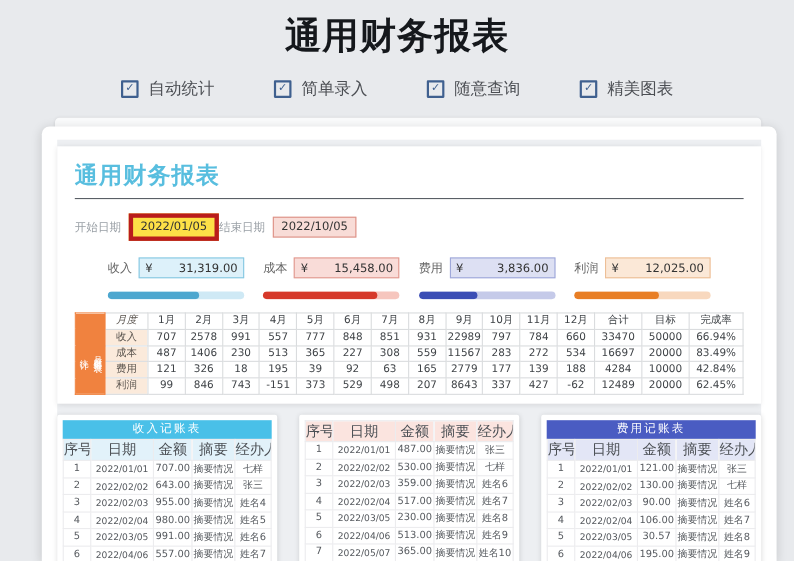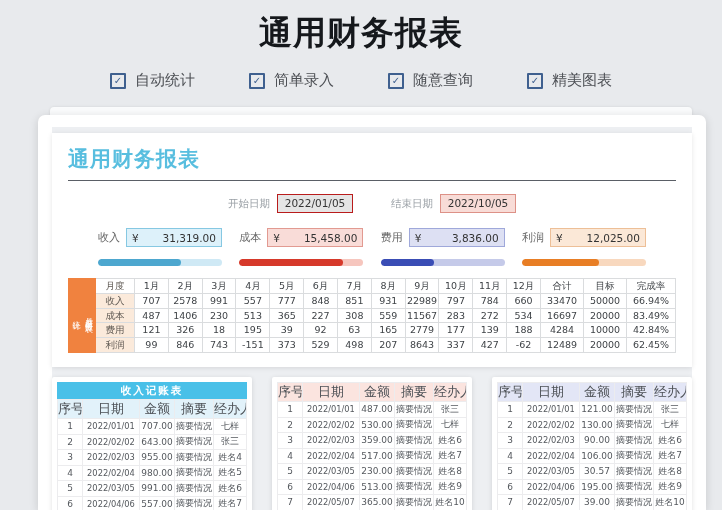--- a/index.html
+++ b/index.html
@@ -9,44 +9,44 @@
   .feature{display:flex;align-items:center;gap:9px;font-size:15px;color:#4c4f54}
   .checkbox-icon{display:inline-flex;align-items:center;justify-content:center;width:12px;height:12px;border:2px solid #3f608f;color:#3f608f;font-size:10px;font-weight:700;line-height:1;border-radius:1px}
   .stack-strip{position:absolute;left:50px;top:107px;width:642px;height:16px;background:#fafbfc;border-radius:4px;box-shadow:0 0 3px rgba(0,0,0,.10)}
   .outer-card{position:absolute;left:38px;top:115px;width:668px;height:395px;background:#fff;border-radius:7px 7px 0 0;box-shadow:0 2px 10px rgba(0,0,0,.14);overflow:hidden}
   .card-interior{position:absolute;left:14px;right:14px;top:12px;bottom:0;background:#edeff2}
   .main-panel{margin-top:6px;background:#fff;box-shadow:0 1px 5px rgba(0,0,0,.10);padding:12px 16px 0;height:222px;overflow:hidden}
   .panel-head{display:flex;justify-content:space-between;align-items:flex-end}
   .panel-title{font-size:21px;font-weight:700;color:#58bedf;letter-spacing:1px}
   .panel-sub{font-size:15px;color:#d5574b}
   .divider{border-bottom:1.5px solid #5a5f66;margin-top:7px}
-  .date-row{display:flex;justify-content:center;align-items:center;margin-top:13px;font-size:10.5px}
+  .date-row{display:flex;justify-content:flex-start;align-items:center;margin-top:13px;font-size:10.5px}
   .date-label{color:#9aa0a6;margin-right:7px}
-  .date-label.end-l{margin-left:38px}
+  .date-label.end-l{}
   .date-input{display:inline-block;width:74px;height:17px;line-height:17px;text-align:center;color:#333;font-size:10.5px}
-  .date-input.start{background:#e5e5e5;border:1px solid #b91c1c}
+  .date-input.start{background:#fde047;border:4px solid #b91c1c}
   .date-input.end{background:#f8dcd7;border:1px solid #dd9187}
   .metrics-row{display:flex;justify-content:space-between;margin-top:15px;padding:0 30px}
   .metric{width:124px}
   .metric-top{display:flex;align-items:center}
   .metric-label{font-size:11px;color:#666;margin-right:6px;white-space:nowrap}
   .metric-box{flex:1;height:17px;border:1px solid;display:flex;align-items:center;justify-content:space-between;padding:0 5px;font-size:10.5px;color:#333}
   .metric-bar{height:7px;border-radius:4px;margin-top:12px;overflow:hidden}
   .metric-fill{height:100%;border-radius:4px}
   .monthly{width:100%;border-collapse:collapse;table-layout:fixed;margin-top:12px;font-size:9.5px;color:#3f4347;text-align:center}
   .monthly td{border:1px solid #dadcde;height:13.8px;padding:0 1px;line-height:13.8px;white-space:nowrap;overflow:hidden}
   .monthly .side-cell{background:#f0823f;border-color:#f0823f;padding:0}
   .side-wrap{display:flex;justify-content:center;align-items:center;gap:3px}
   .vtext{writing-mode:vertical-rl;text-orientation:upright;color:#fff;font-size:8px;letter-spacing:1.5px;line-height:1.2}
   .monthly .label-col{background:#fbeadb;color:#5c5650}
   .monthly .hcell{background:#fff}
   .monthly .dcell{background:#fff}
   .ledger-row{display:flex;justify-content:space-between;margin-top:10px}
   .ledger-panel{width:190px;background:#fff;box-shadow:0 1px 5px rgba(0,0,0,.12);padding:5px 5px 0;border-radius:2px}
-  .ledger-title{height:17px;line-height:17px;text-align:center;color:#fff;font-size:10.5px;font-weight:700;letter-spacing:2px}
+  .ledger-title{height:17px;line-height:17px;text-align:center;color:#fff;font-size:10.5px;font-weight:400;letter-spacing:2px}
   .ledger-table{width:100%;border-collapse:collapse;table-layout:fixed;font-size:9px;color:#55595e;text-align:center}
   .ledger-table td{border:1px solid #ececee;padding:0;white-space:nowrap;overflow:hidden}
   .lhead{height:15px;font-size:13px;color:#4c5055}
   .lcell{height:14.5px;background:#fff}
   .lcell:nth-child(2){font-size:8.3px}
 </style>
 </head>
 <body>
 
 <div class="page-title">通用财务报表</div>
@@ -135,21 +135,21 @@
         </div>
       <table class="monthly">
           <tbody>
             <tr>
               <td class="side-cell" rowspan="5" style="width: 26px;">
                 <div class="side-wrap">
                   <span class="vtext">统计</span>
                   <span class="vtext">月度财务报表</span>
                 </div>
               </td>
-              <td class="hcell label-col" style="width: 36px;">月度</td>
+              <td class="hcell label-col" style="width: 36px; font-style: italic;">月度</td>
               <td class="hcell">1月</td>
               <td class="hcell">2月</td>
               <td class="hcell">3月</td>
               <td class="hcell">4月</td>
               <td class="hcell">5月</td>
               <td class="hcell">6月</td>
               <td class="hcell">7月</td>
               <td class="hcell">8月</td>
               <td class="hcell">9月</td>
               <td class="hcell">10月</td>
@@ -354,20 +354,21 @@
                 <td class="lcell">7</td>
                 <td class="lcell">2022/05/07</td>
                 <td class="lcell">365.00</td>
                 <td class="lcell">摘要情况</td>
                 <td class="lcell">姓名10</td>
               </tr>
             </tbody>
           </table>
         </div>
         <div class="ledger-panel">
+          <div class="ledger-title" style="background: rgb(74, 92, 194);">费用记账表</div>
           <table class="ledger-table">
             <tbody>
               <tr>
                 <td class="lhead" style="background: rgb(227, 230, 246); width: 24px;">序号</td>
                 <td class="lhead" style="background: rgb(227, 230, 246); width: 56px;">日期</td>
                 <td class="lhead" style="background: rgb(227, 230, 246); width: 34px;">金额</td>
                 <td class="lhead" style="background: rgb(227, 230, 246); width: 38px;">摘要</td>
                 <td class="lhead" style="background: rgb(227, 230, 246);">经办人</td>
               </tr>
               <tr>

